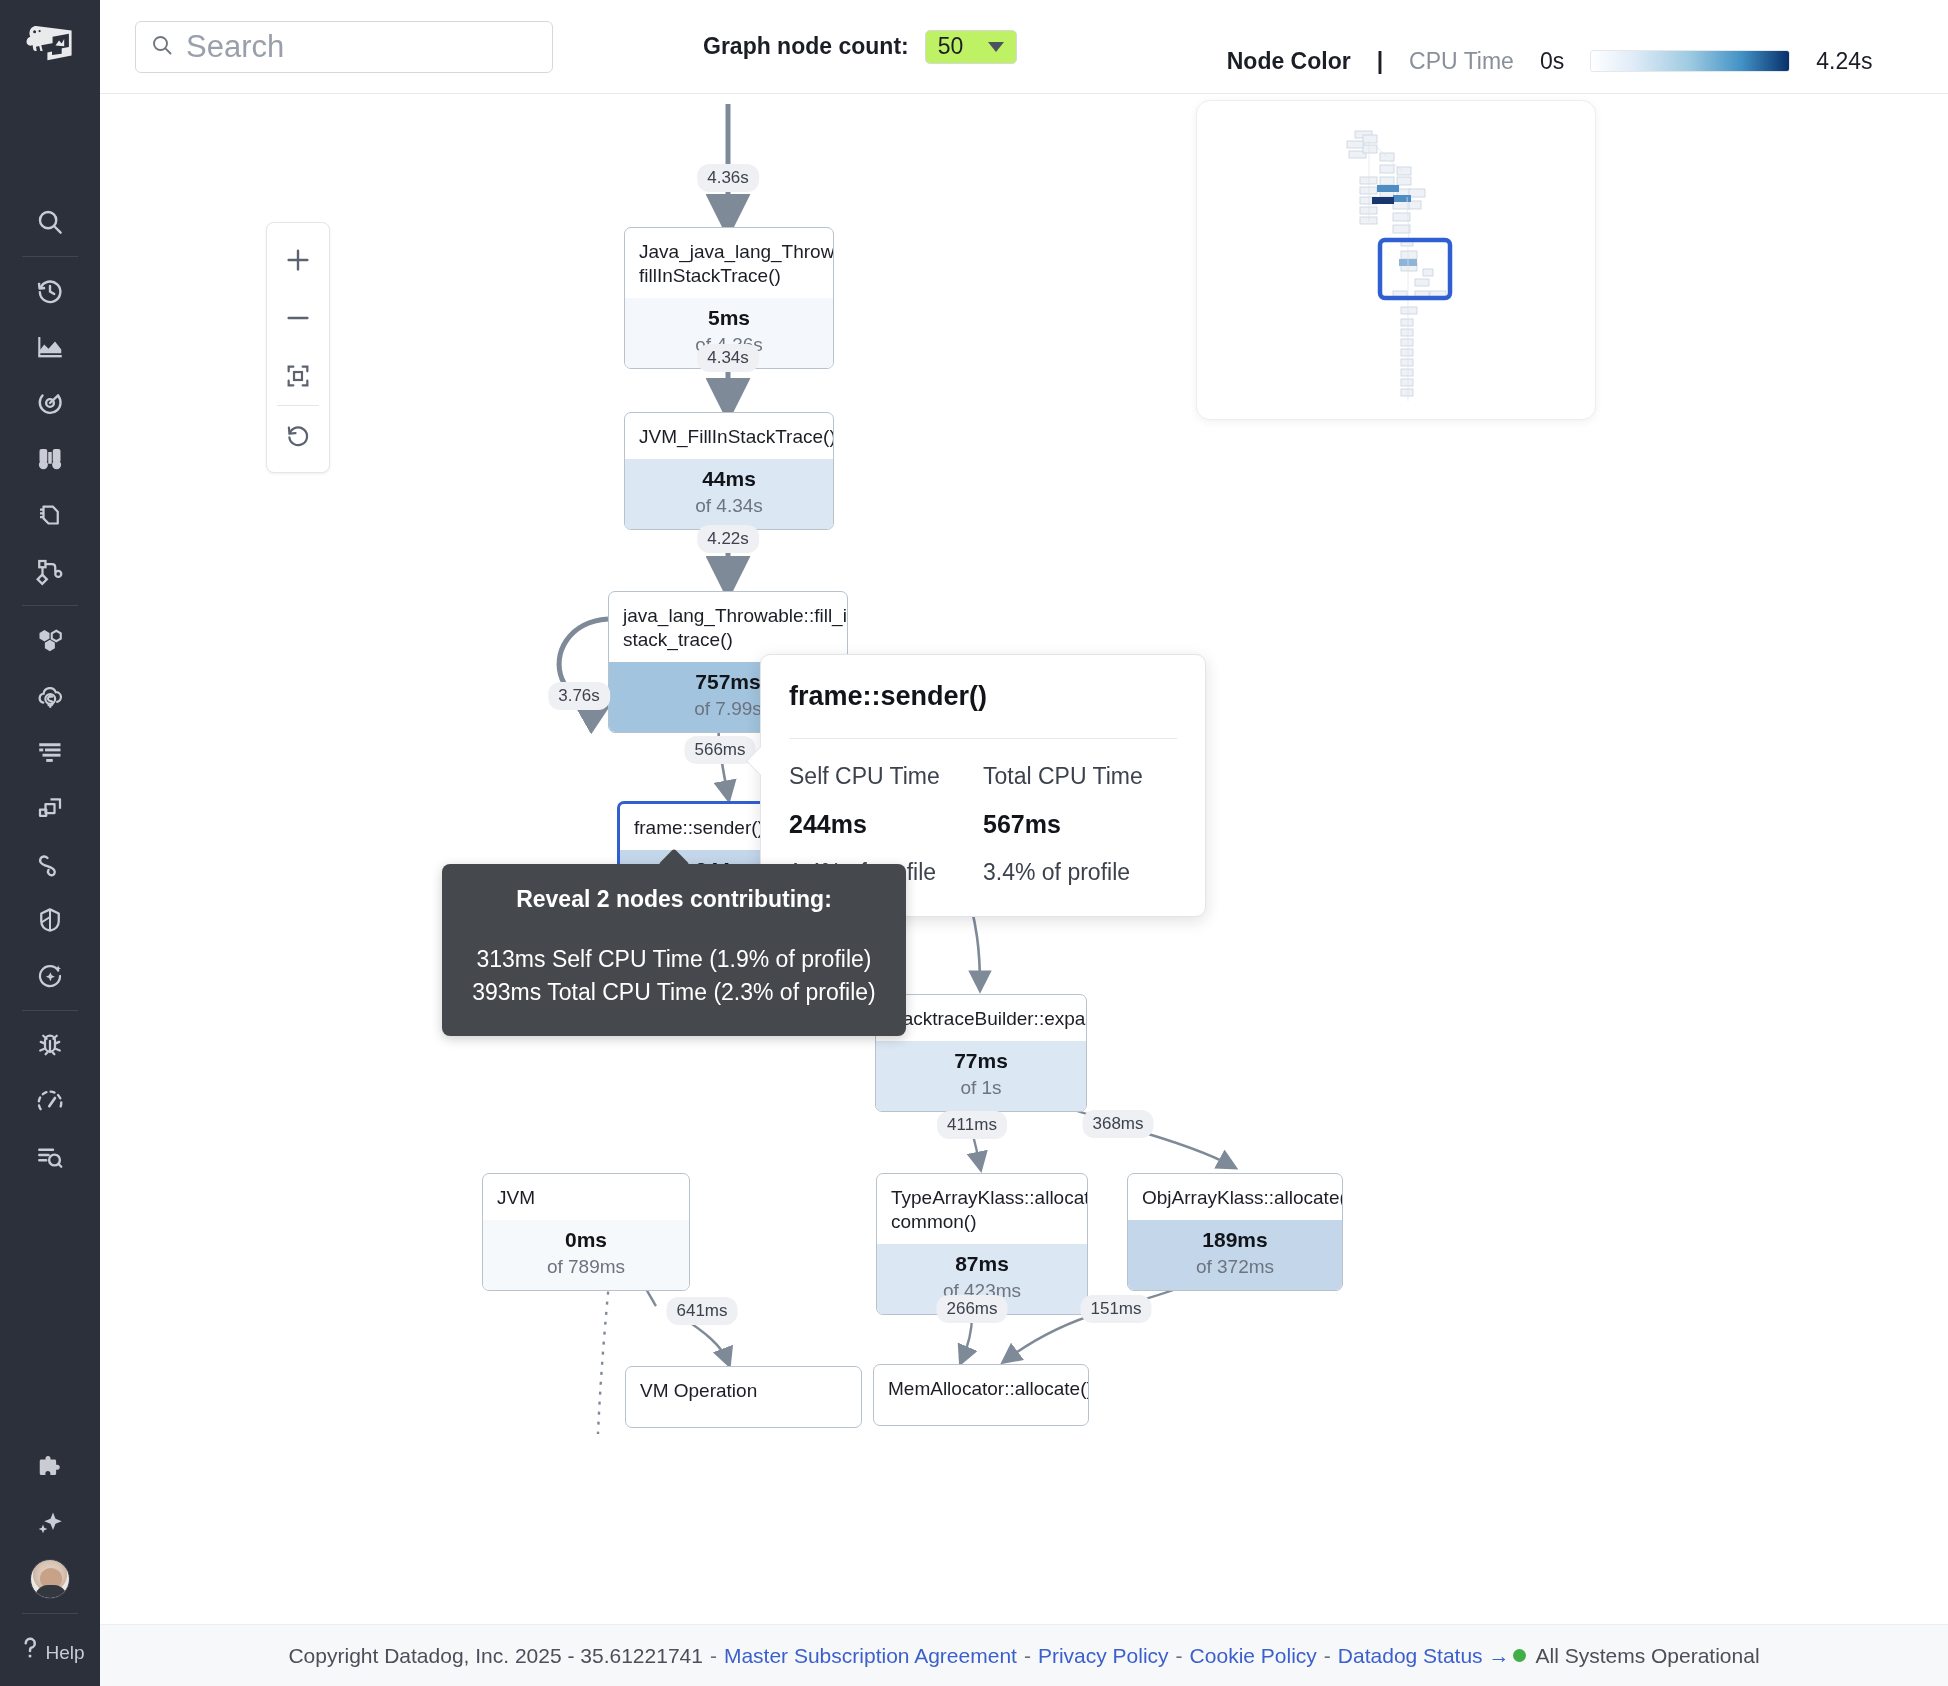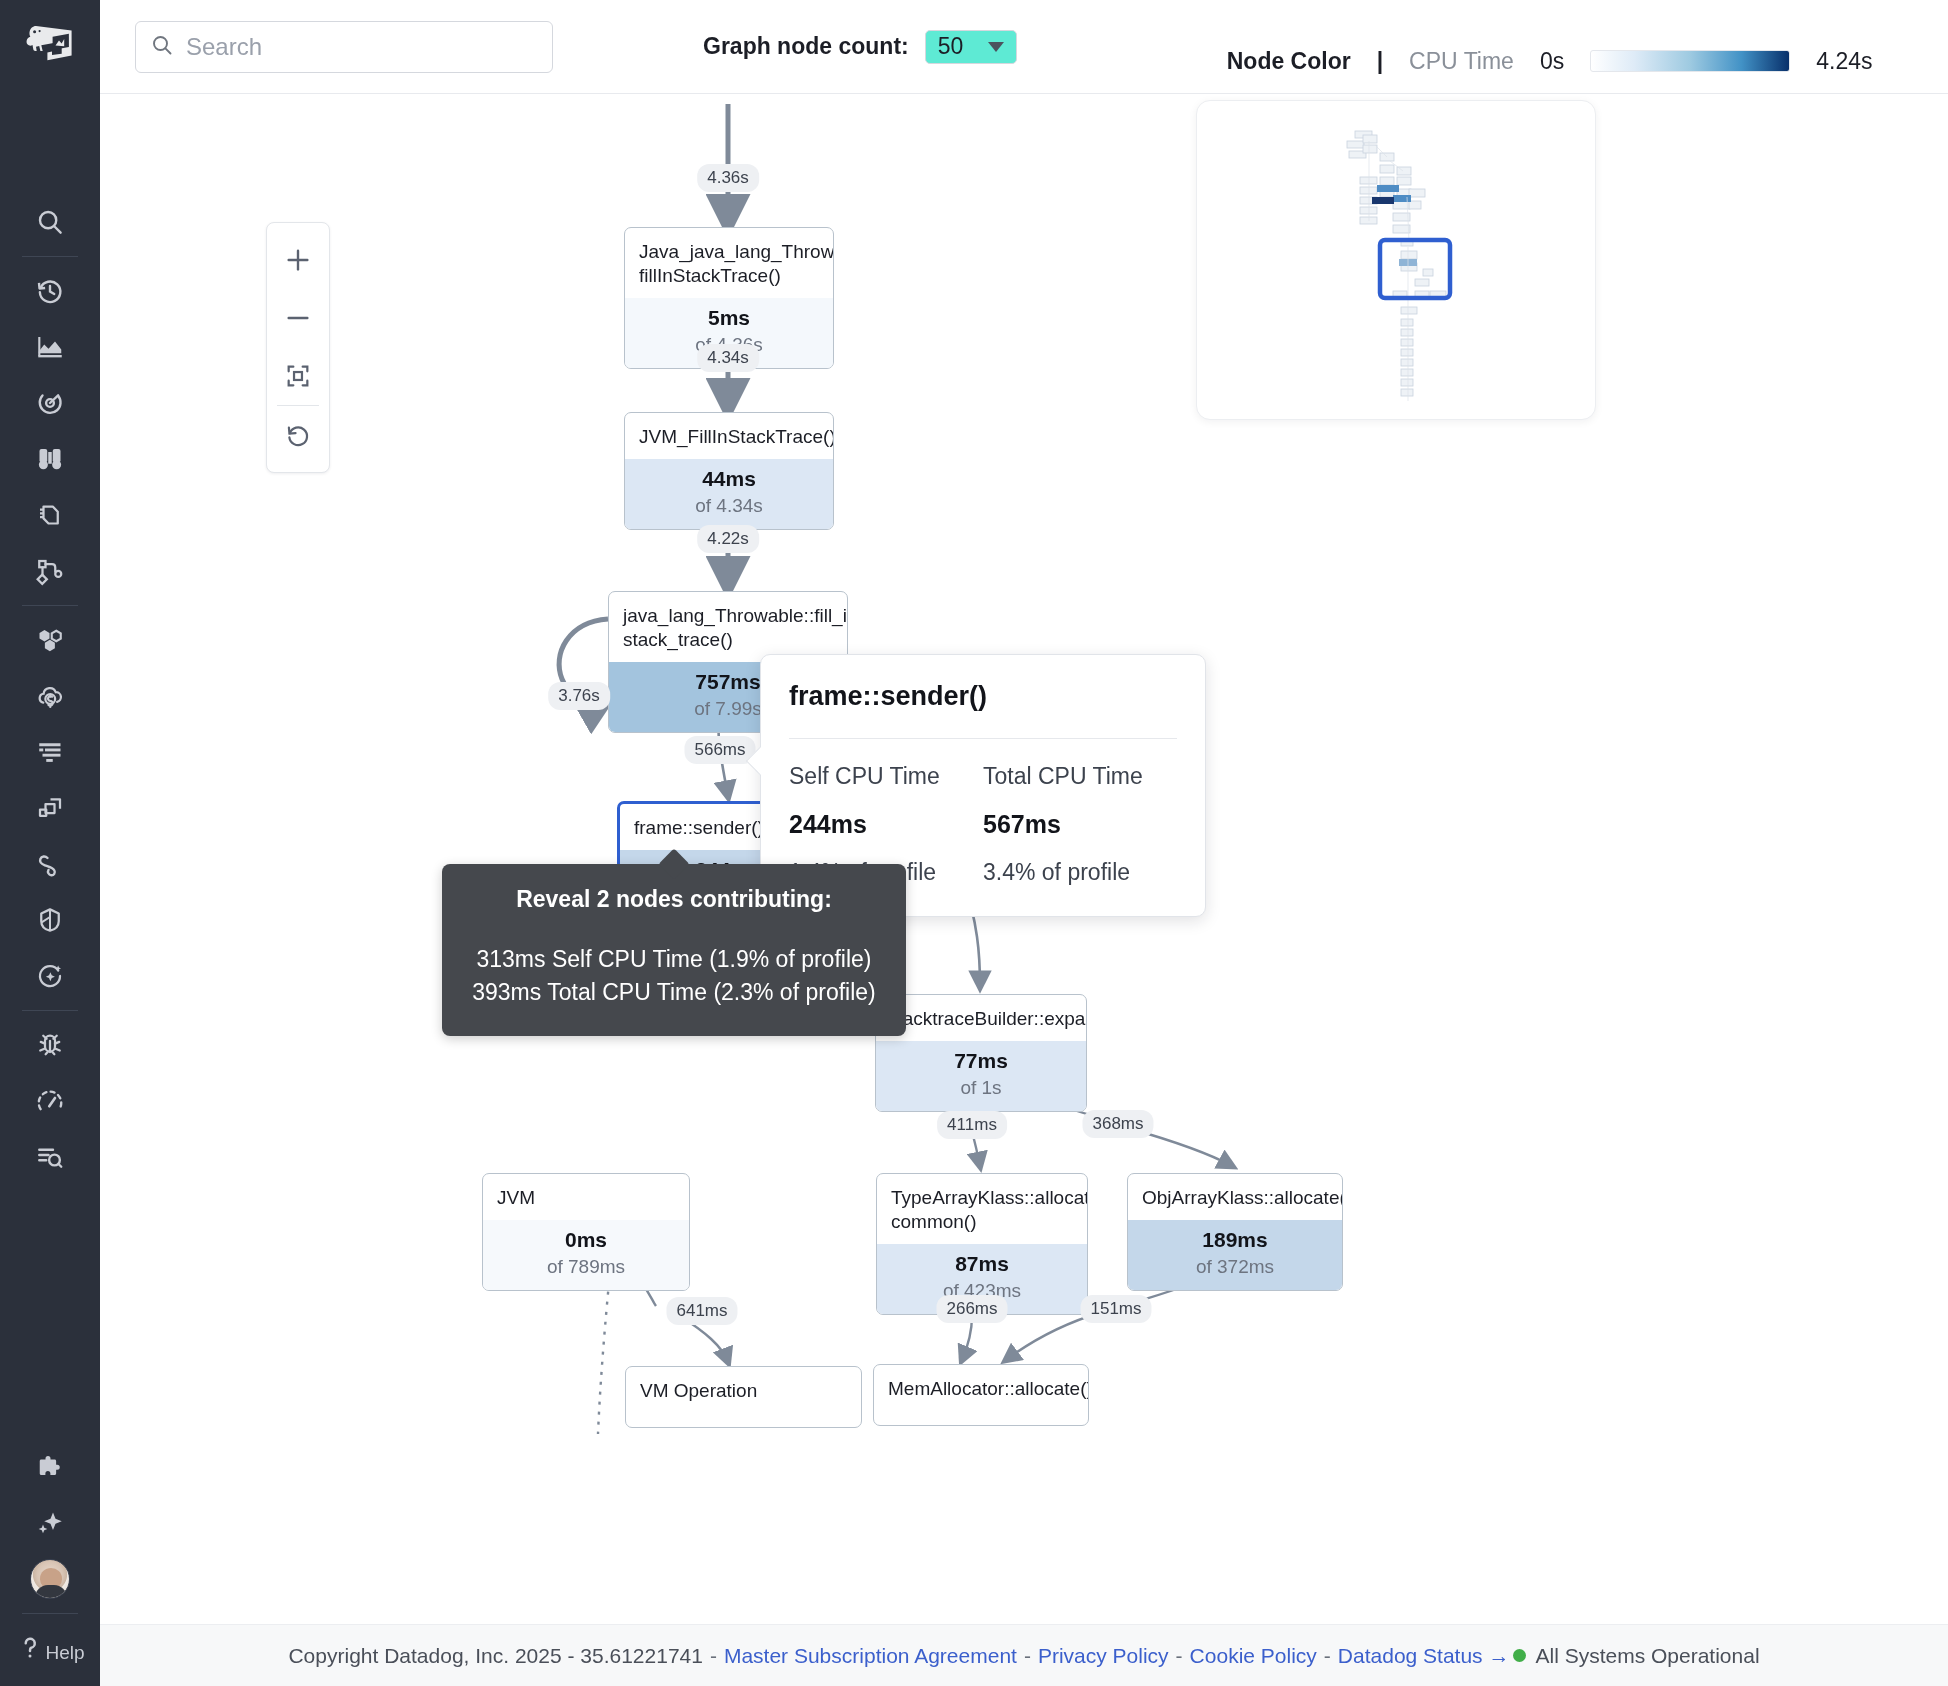--- a/index.html
+++ b/index.html
@@ -40,27 +40,27 @@
   #header {
     position: absolute; left: 100px; top: 0; width: 1848px; height: 94px;
     background: #fff; border-bottom: 1px solid #e8eaee;
     display: flex; align-items: center;
   }
   #searchbox {
     margin-left: 35px; width: 418px; height: 52px;
     border: 1px solid #d5d8de; border-radius: 6px;
     display: flex; align-items: center; padding: 0 14px; background:#fff;
   }
-  #searchbox .ph { margin-left: 12px; color:#9aa0ab; font-size: 24px; }
+  #searchbox .ph { margin-left: 12px; color:#9aa0ab; font-size: 31px; }
   .hdr-label { font-size: 23px; font-weight: bold; color: #1c1e26; }
   #nodecount-wrap { margin-left: 150px; display: flex; align-items: center; gap: 16px; }
   #nodecount-select {
     width: 92px; height: 34px; border: 1px solid #d5d8de; border-radius: 5px;
     display: flex; align-items: center; justify-content: space-between; padding: 0 12px;
-    font-size: 23px; color: #1c1e26; background:#5eead4; cursor:pointer;
+    font-size: 23px; color: #1c1e26; background:#bef264; cursor:pointer;
   }
   .caret { width:0;height:0;border-left:8px solid transparent;border-right:8px solid transparent;border-top:10px solid #4c525e; }
   #colorlegend { margin-left: 210px; display: flex; align-items: center; gap: 26px; margin-top: 29px; }
   #colorlegend .metric { font-size: 23px; color: #8a9099; }
   #colorlegend .bar-min, #colorlegend .bar-max { font-size: 23px; color:#1c1e26; }
   #gradbar { width: 200px; height: 22px; border-radius: 3px;
              background: linear-gradient(90deg, #ffffff 0%, #deebf7 22%, #9ecae1 50%, #4292c6 76%, #08306b 100%);
              border: 1px solid #e4e7ec; }
 
   

